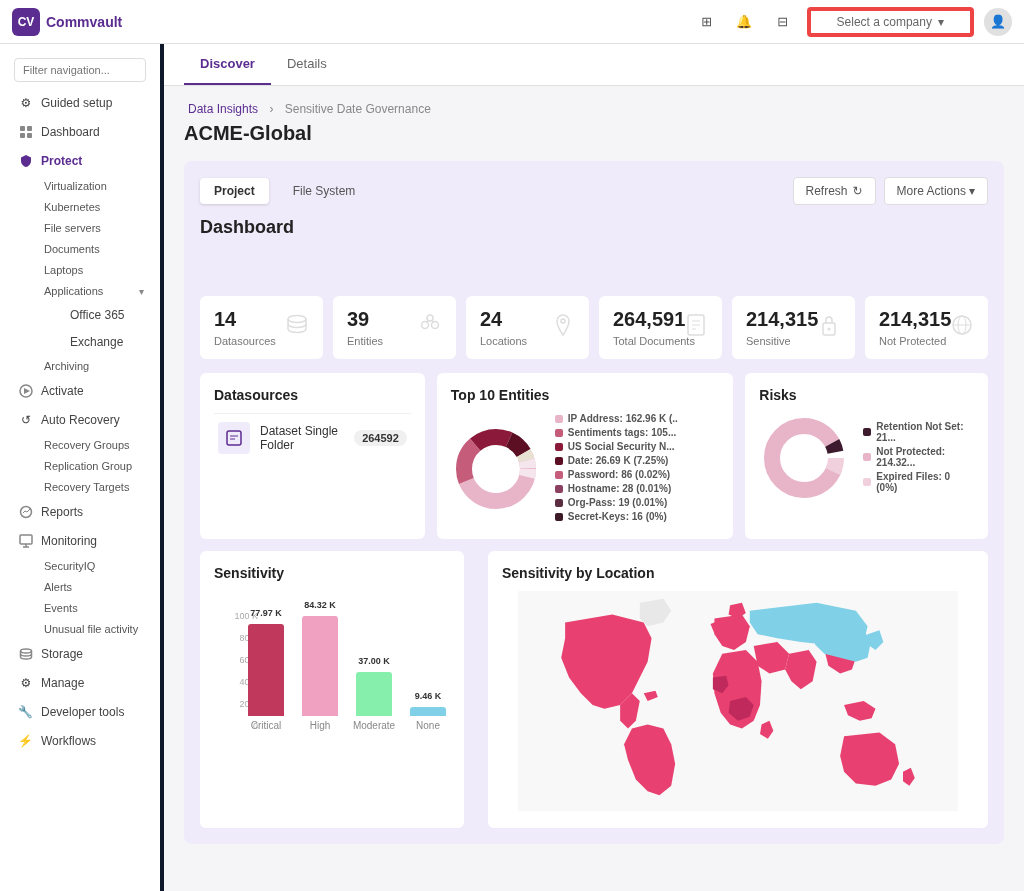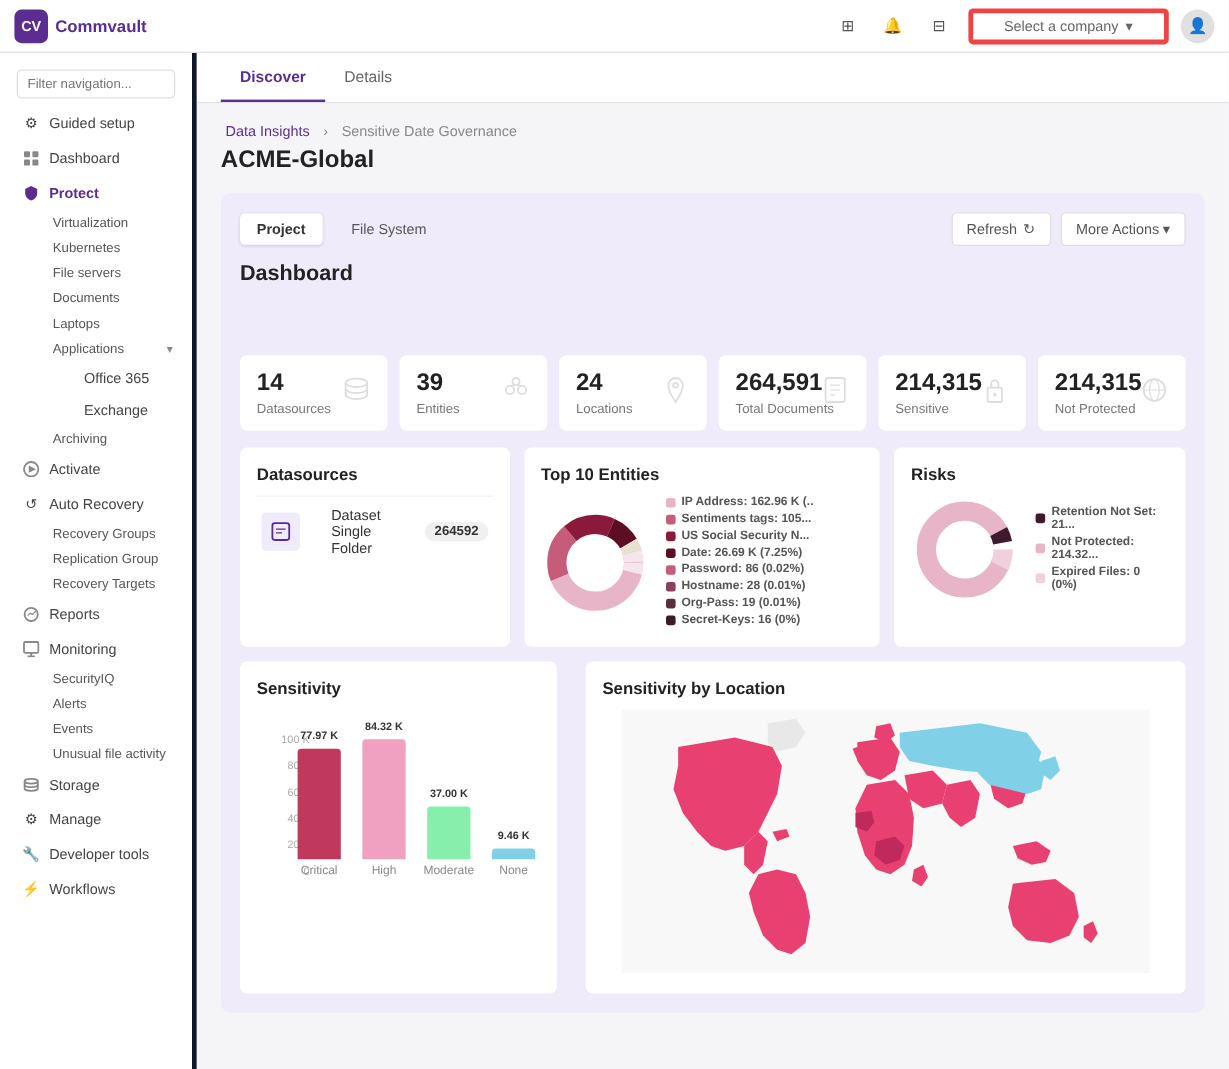--- a/index.html
+++ b/index.html
@@ -60,21 +60,21 @@
     .stat-value { font-size: 20px; font-weight: 700; color: #222; }
     .stat-label { font-size: 11px; color: #777; }
     .stat-icon { position: absolute; right: 12px; top: 50%; transform: translateY(-50%); font-size: 22px; color: #ccc; }
 
     
     .lower-row { display: flex; gap: 12px; margin-bottom: 12px; }
     .lower-panel { background: #fff; border-radius: 6px; padding: 14px; flex: 1; }
     .lower-panel-title { font-size: 14px; font-weight: 700; color: #222; margin-bottom: 10px; }
 
     
-    .datasource-row { display: flex; align-items: center; gap: 26px; padding: 8px 4px; border-top: 1px solid #f0f0f0; }
+    .datasource-row { display: flex; align-items: center; gap: 10px; padding: 8px 4px; border-top: 1px solid #f0f0f0; }
     .datasource-icon { width: 32px; height: 32px; background: #f0ebfa; border-radius: 4px; display: flex; align-items: center; justify-content: center; font-size: 14px; }
     .datasource-name { font-size: 12px; flex: 1; }
     .datasource-count { background: #f0f0f0; border-radius: 10px; padding: 2px 8px; font-size: 11px; font-weight: 600; }
 
     
     .donut-area { display: flex; align-items: center; gap: 14px; }
     .donut-legend { flex: 1; font-weight: bold; }
     .legend-item { display: flex; align-items: center; gap: 5px; font-size: 10px; color: #555; margin-bottom: 3px; }
     .legend-dot { width: 8px; height: 8px; border-radius: 2px; flex-shrink: 0; }
     .world-map { width: 100%; height: 220px; }

